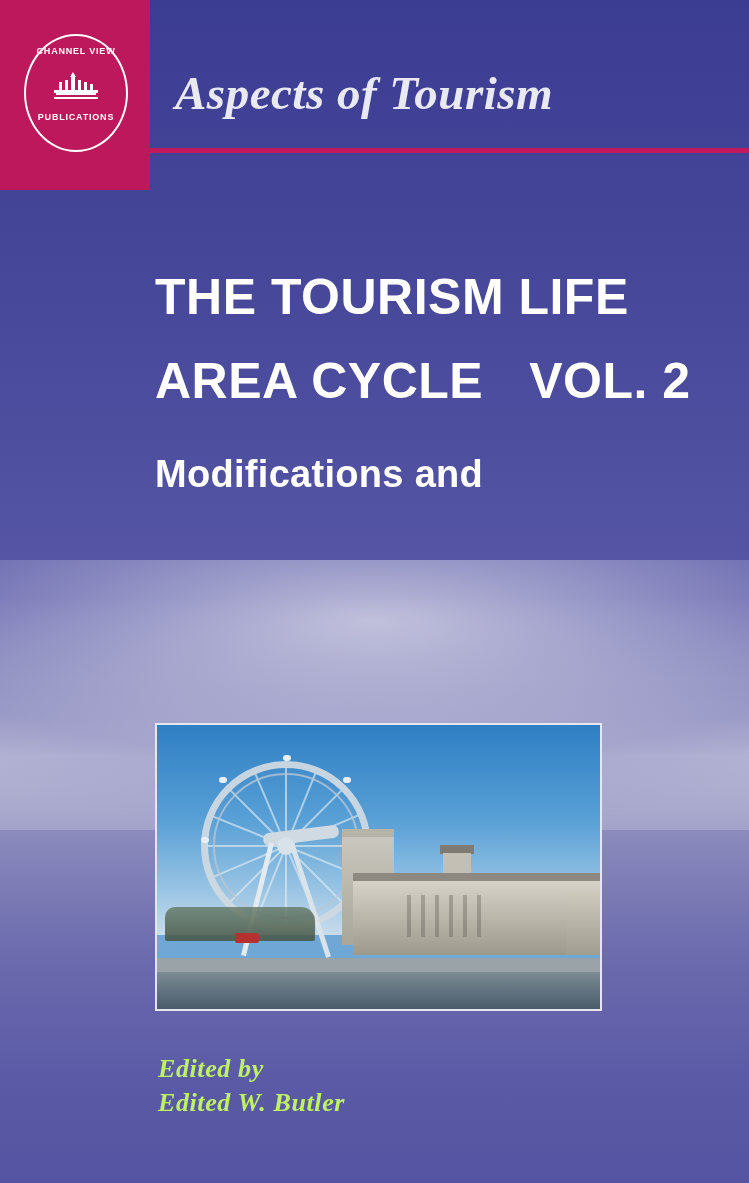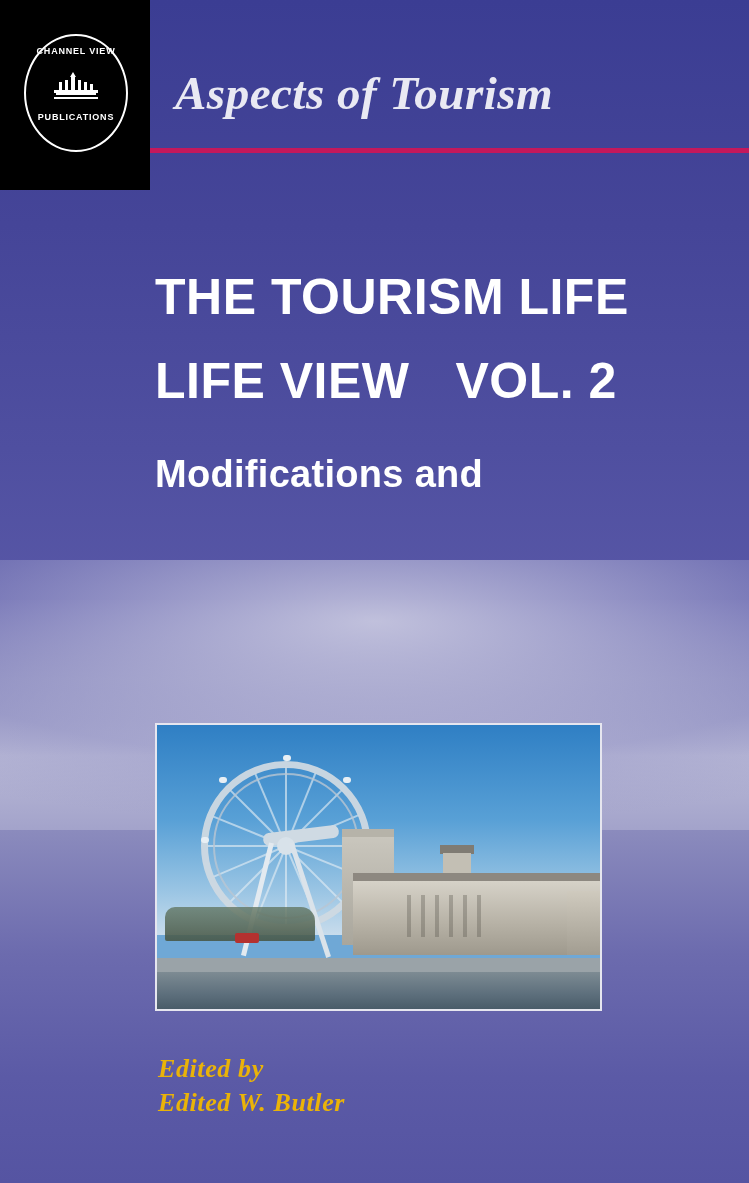--- a/index.html
+++ b/index.html
@@ -68,21 +68,21 @@
     width: 599px;
     height: 5px;
     background: #c4185c;
   }
 
   
   .logo-block {
     position: absolute;
     left: 0; top: 0;
     width: 150px; height: 190px;
-    background: #000000;
+    background: #be185d;
   }
   .logo-circle {
     position: absolute;
     left: 24px; top: 34px;
     width: 104px; height: 118px;
     border: 2px solid #ffffff;
     border-radius: 50%;
     box-sizing: border-box;
   }
   .logo-top-text,
@@ -305,21 +305,21 @@
     left: 158px;
     top: 1052px;
     width: 520px;
   }
   .credit-line {
     font-family: "Liberation Serif", serif;
     font-style: italic;
     font-weight: bold;
     font-size: 26px;
     line-height: 34px;
-    color: #eab308;
+    color: #bef264;
     letter-spacing: 0.6px;
     white-space: nowrap;
   }
 </style>
 </head>
 <body>
 
 <div id="cover">
 
   <div class="bg-top"></div>
@@ -348,21 +348,21 @@
         <polygon points="21,0 24,5 18,5" fill="#ffffff"></polygon>
         <rect x="2" y="25" width="44" height="2" fill="#ffffff"></rect>
       </svg>
     </div>
     <div class="logo-bottom-text">PUBLICATIONS</div>
   </div>
 
   <div class="title-wrap">
     <div class="title-line">THE TOURISM LIFE</div>
     <div class="title-line">
-      <span>LIFE VIEW</span><span class="vol-label">VOL. 2</span>
+      <span>AREA CYCLE</span><span class="vol-label">VOL. 2</span>
     </div>
   </div>
 
   <div class="subtitle-wrap">
     <div class="subtitle-line">Modifications and</div>
   </div>
 
   <div class="photo-frame">
     <div class="photo-sky"></div>
 

